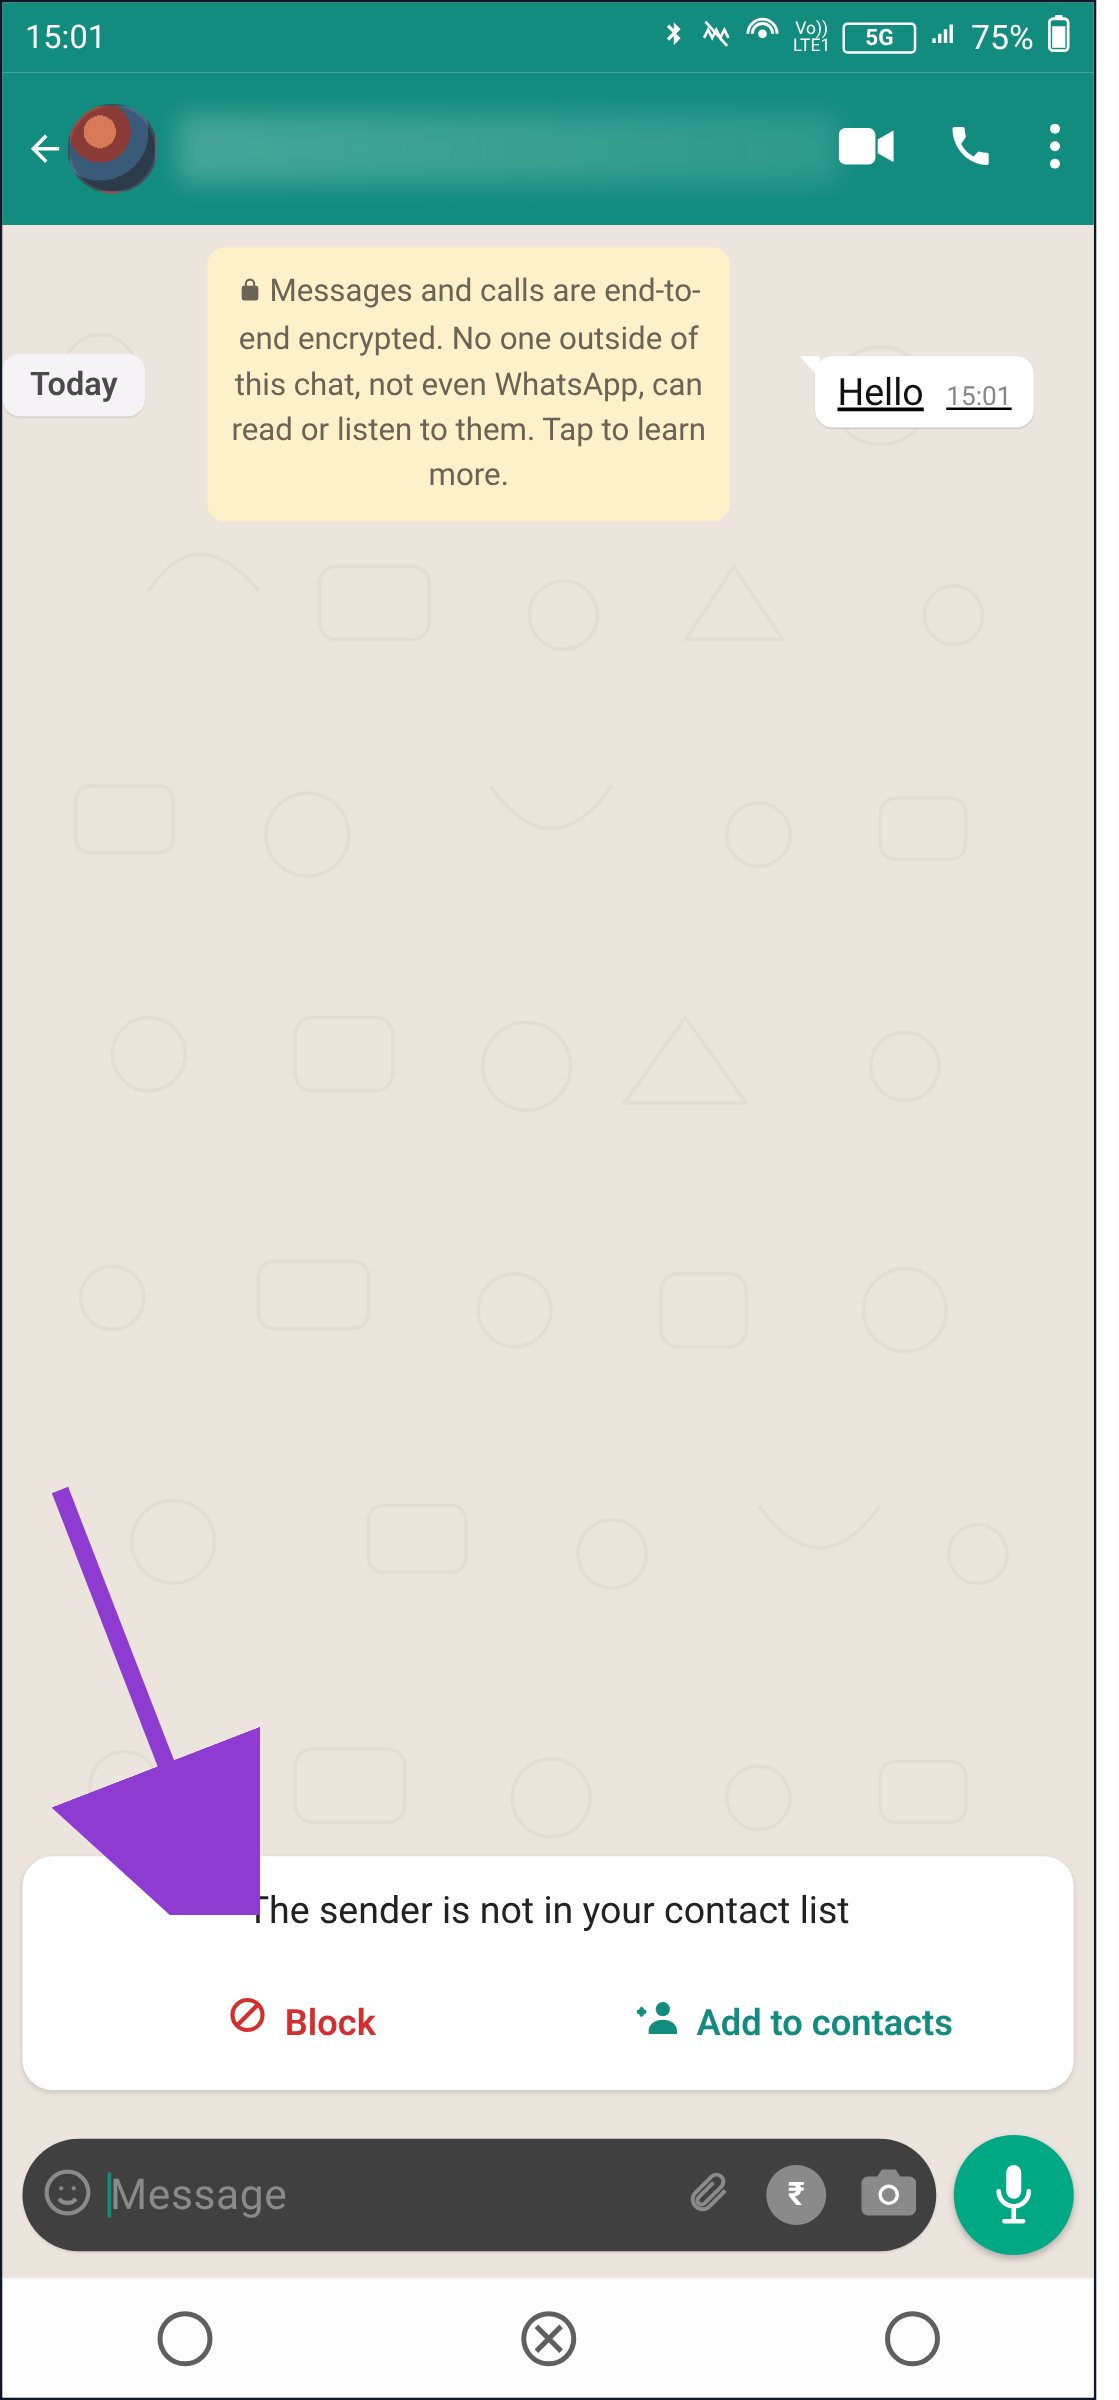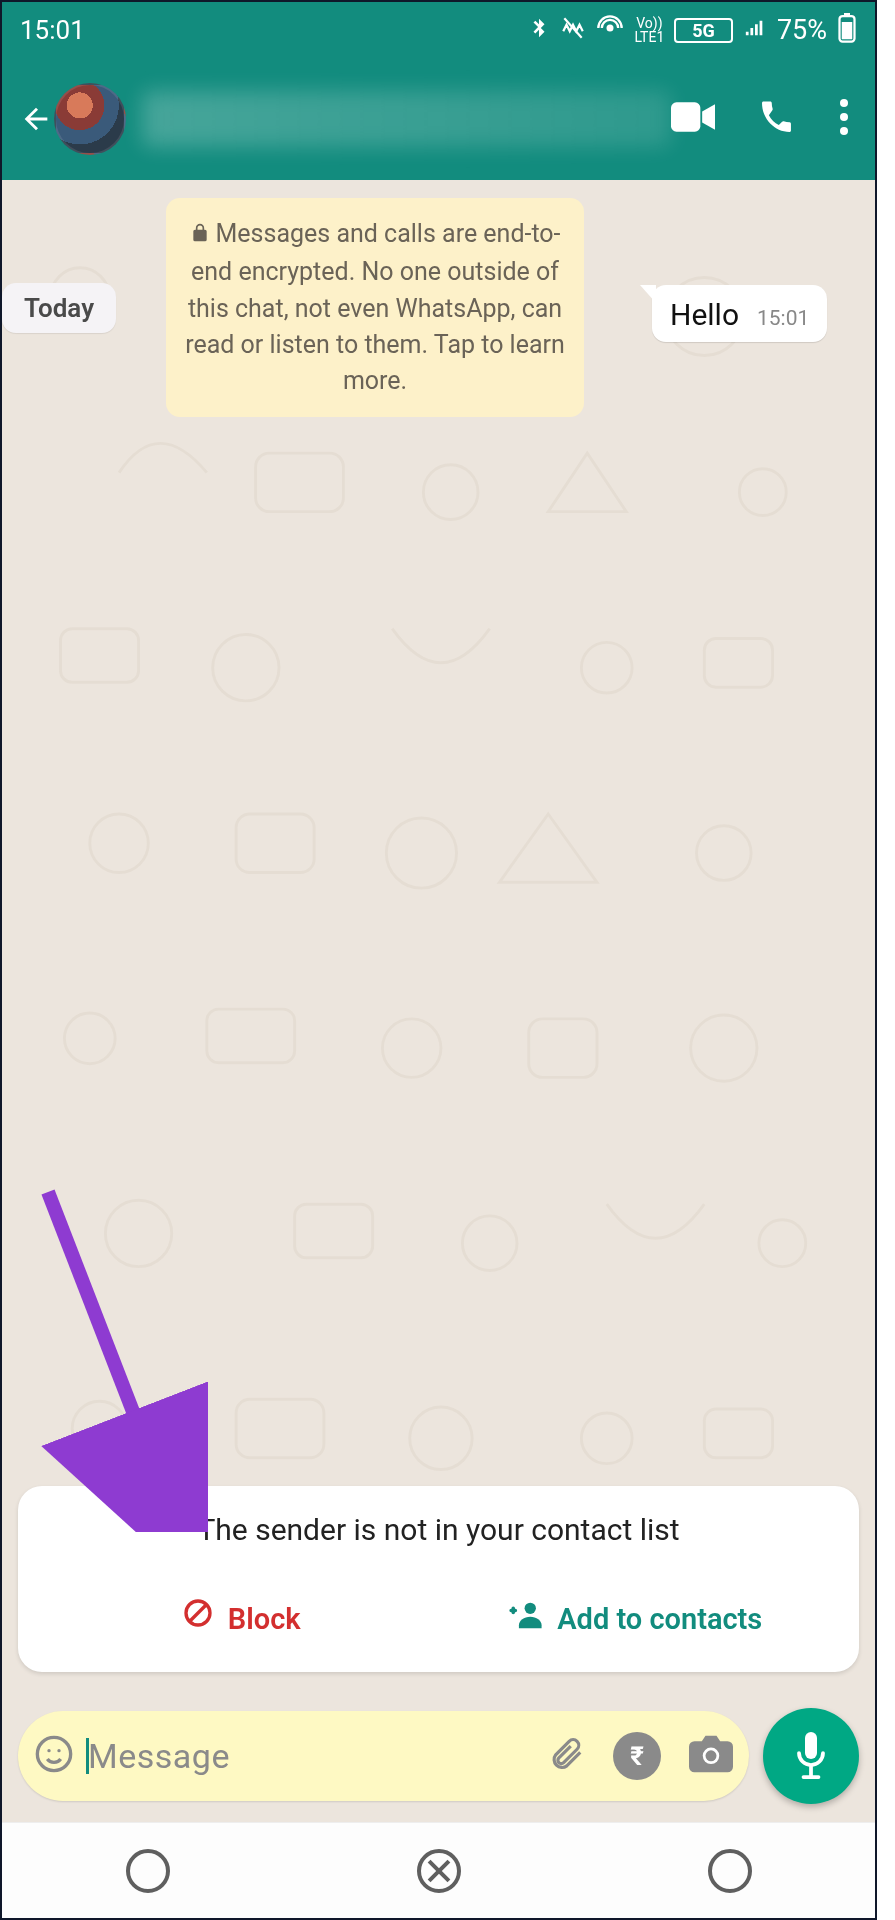--- a/index.html
+++ b/index.html
@@ -19,36 +19,36 @@
   
   .chat-body { flex: 1; position: relative; overflow: hidden; background-color: #ece5dd; }
   .doodle { position: absolute; inset: 0; opacity: .35; }
   .chat-content { position: relative; z-index: 1; display: flex; flex-direction: row; align-items: center; }
   .date-chip { margin-top: 18px; background: #f5f3f6; color: #4a4a4a; font-size: 26px; font-weight: 600; padding: 10px 22px; border-radius: 14px; box-shadow: 0 1px 1px rgba(0,0,0,.08); }
   .enc-banner { margin: 18px 50px 0; background: #fdf1c9; color: #6a6357; font-size: 25px; line-height: 1.45; text-align: center; padding: 18px 16px; border-radius: 14px; }
   .enc-banner .lock { display: inline-block; vertical-align: -2px; margin-right: 6px; }
   .unread-strip { margin-top: 26px; width: 100%; background: rgba(255,255,255,.55); display: flex; justify-content: center; padding: 14px 0; }
   .unread-pill { background: #fff; color: #1f1f1f; font-size: 27px; font-weight: 700; padding: 14px 34px; border-radius: 40px; box-shadow: 0 1px 2px rgba(0,0,0,.1); }
   .bubble-row { width: 100%; display: flex; padding: 30px 18px 0; }
-  .bubble { position: relative; background: #fff; border-radius: 14px; padding: 12px 18px 10px; box-shadow: 0 1px 1px rgba(0,0,0,.12); display: flex; align-items: flex-end; gap: 18px; }
+  .bubble { position: relative; background: #fff; border-radius: 14px; padding: 12px 18px 10px; box-shadow: 0 1px 1px rgba(0,0,0,.12); display: flex; align-items: flex-end; gap: 18px; text-decoration: underline; }
   .bubble::before { content: ""; position: absolute; left: -12px; top: 0; width: 0; height: 0; border-top: 0 solid transparent; border-right: 16px solid #fff; border-bottom: 18px solid transparent; }
   .bubble .msg { font-size: 30px; color: #111; }
   .bubble .time { font-size: 21px; color: #888; padding-bottom: 2px; }
   
   .spam-card { position: absolute; left: 16px; right: 16px; bottom: 150px; background: #fff; border-radius: 24px; box-shadow: 0 2px 4px rgba(0,0,0,.12); padding: 26px 26px 20px; z-index: 2; }
   .spam-text { text-align: center; font-size: 30px; color: #222; margin-bottom: 34px; }
   .spam-actions { display: flex; }
   .spam-btn { flex: 1; display: flex; align-items: flex-end; justify-content: center; gap: 14px; font-size: 29px; font-weight: 600; padding: 16px 0; }
   .block { color: #d32f2f; }
   .addc { color: #128c7e; }
   
   .annot-arrow { position: absolute; left: 36px; bottom: 290px; z-index: 3; pointer-events: none; }
   
   .compose { position: absolute; left: 16px; right: 16px; bottom: 18px; display: flex; align-items: center; gap: 14px; z-index: 2; }
-  .compose-input { flex: 1; background: #fef9c3; border-radius: 60px; height: 90px; display: flex; align-items: center; padding: 0 16px; box-shadow: 0 1px 2px rgba(0,0,0,.12); }
+  .compose-input { flex: 1; background: #404040; border-radius: 60px; height: 90px; display: flex; align-items: center; padding: 0 16px; box-shadow: 0 1px 2px rgba(0,0,0,.12); }
   .compose-input .ph { flex: 1; font-size: 34px; color: #8a8a8a; letter-spacing: .5px; position: relative; }
   .compose-input .caret { position: absolute; left: -2px; top: 2px; bottom: 2px; width: 3px; background: #128c7e; }
   .compose-input .right-icons { display: flex; align-items: center; gap: 28px; }
   .compose-input .round { width: 48px; height: 48px; border-radius: 50%; background: #8a8a8a; display: flex; align-items: center; justify-content: center; }
   .send-fab { width: 96px; height: 96px; border-radius: 50%; background: #00a884; display: flex; align-items: center; justify-content: center; box-shadow: 0 3px 6px rgba(0,0,0,.25); }
   
   .navbar { height: 96px; background: #fdfdfd; display: flex; align-items: center; justify-content: space-around; border-top: 1px solid #eee; }
   .nav-b { width: 44px; height: 44px; border: 4px solid #5f5f5f; border-radius: 50%; position: relative; }
   .nav-b.x::before, .nav-b.x::after { content: ""; position: absolute; left: 50%; top: 50%; width: 28px; height: 4px; background: #5f5f5f; transform-origin: center; }
   .nav-b.x::before { transform: translate(-50%,-50%) rotate(45deg); }

